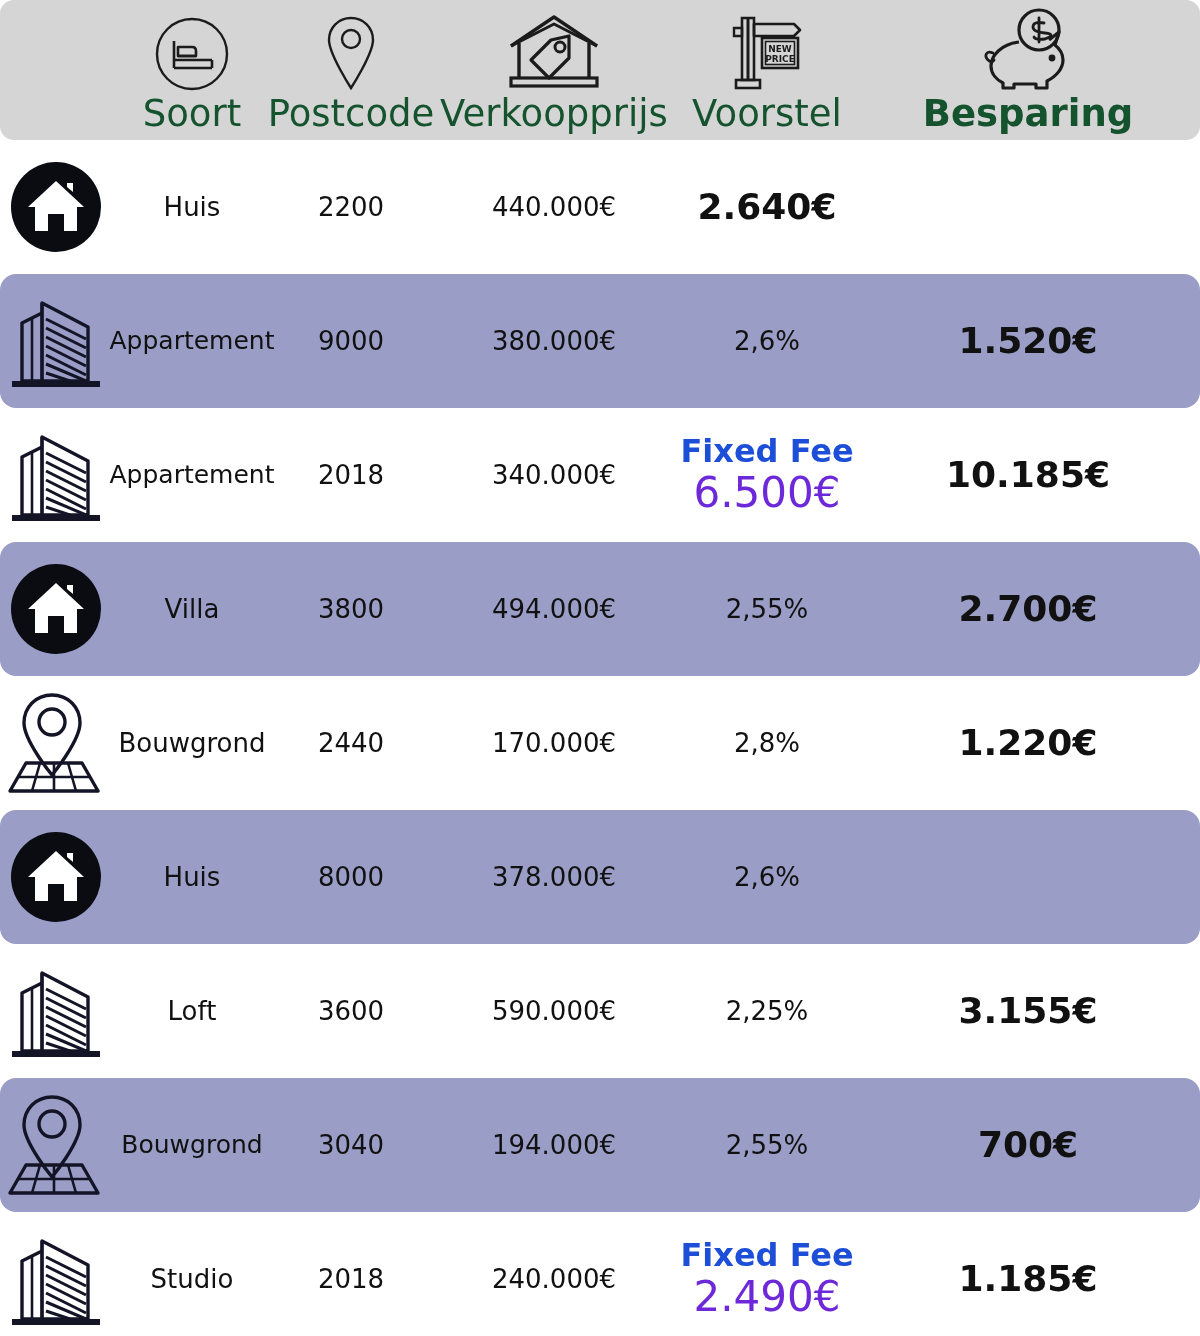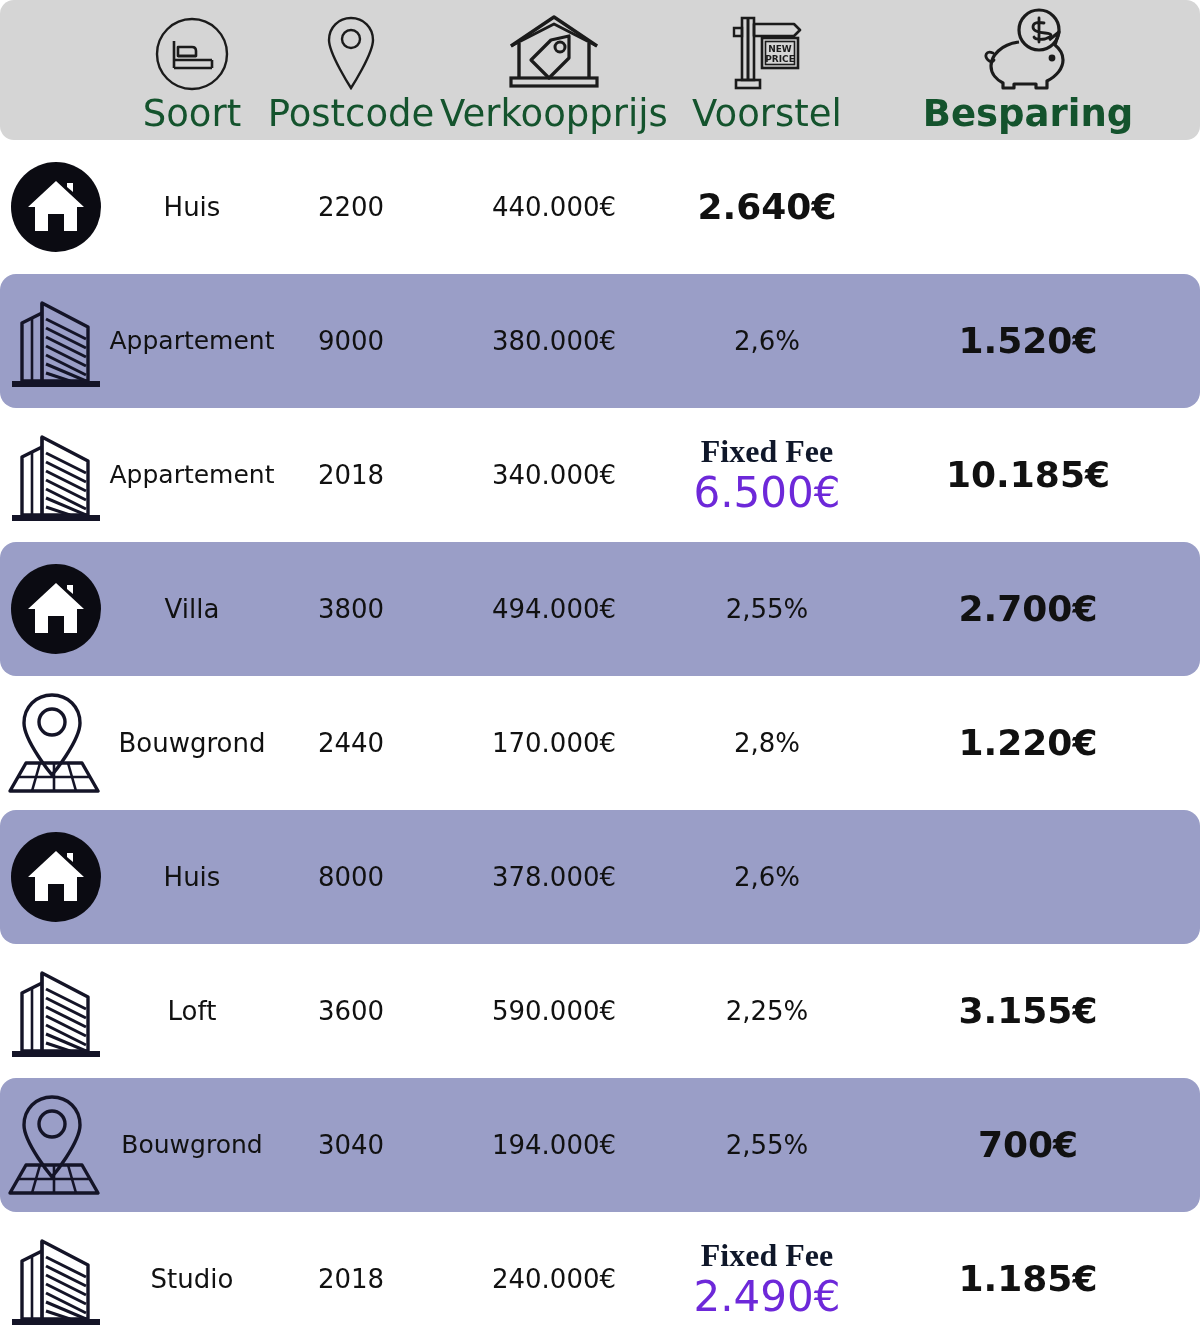--- a/index.html
+++ b/index.html
@@ -87,21 +87,21 @@
   .txt.small { font-size: 25px; }
   .txt.bold  { font-weight: 700; font-size: 36px; }
 
   .fee-stack {
     display: flex;
     flex-direction: column;
     align-items: center;
     justify-content: center;
     line-height: 1.12;
   }
-  .fee-stack .fee-label { font-size: 32px; font-weight: 700; color: #0f172a; white-space: nowrap; font-family: Liberation Serif, serif; }
+  .fee-stack .fee-label { font-size: 32px; font-weight: 700; color: #1d4ed8; white-space: nowrap; }
   .fee-stack .fee-value { font-size: 42px; font-weight: 400; color: #6d28d9; white-space: nowrap; }
 
   
   .icon-wrap { display: flex; align-items: center; justify-content: center; }
   svg { display: block; }
 </style>
 </head>
 <body>
 
 <div id="table">

